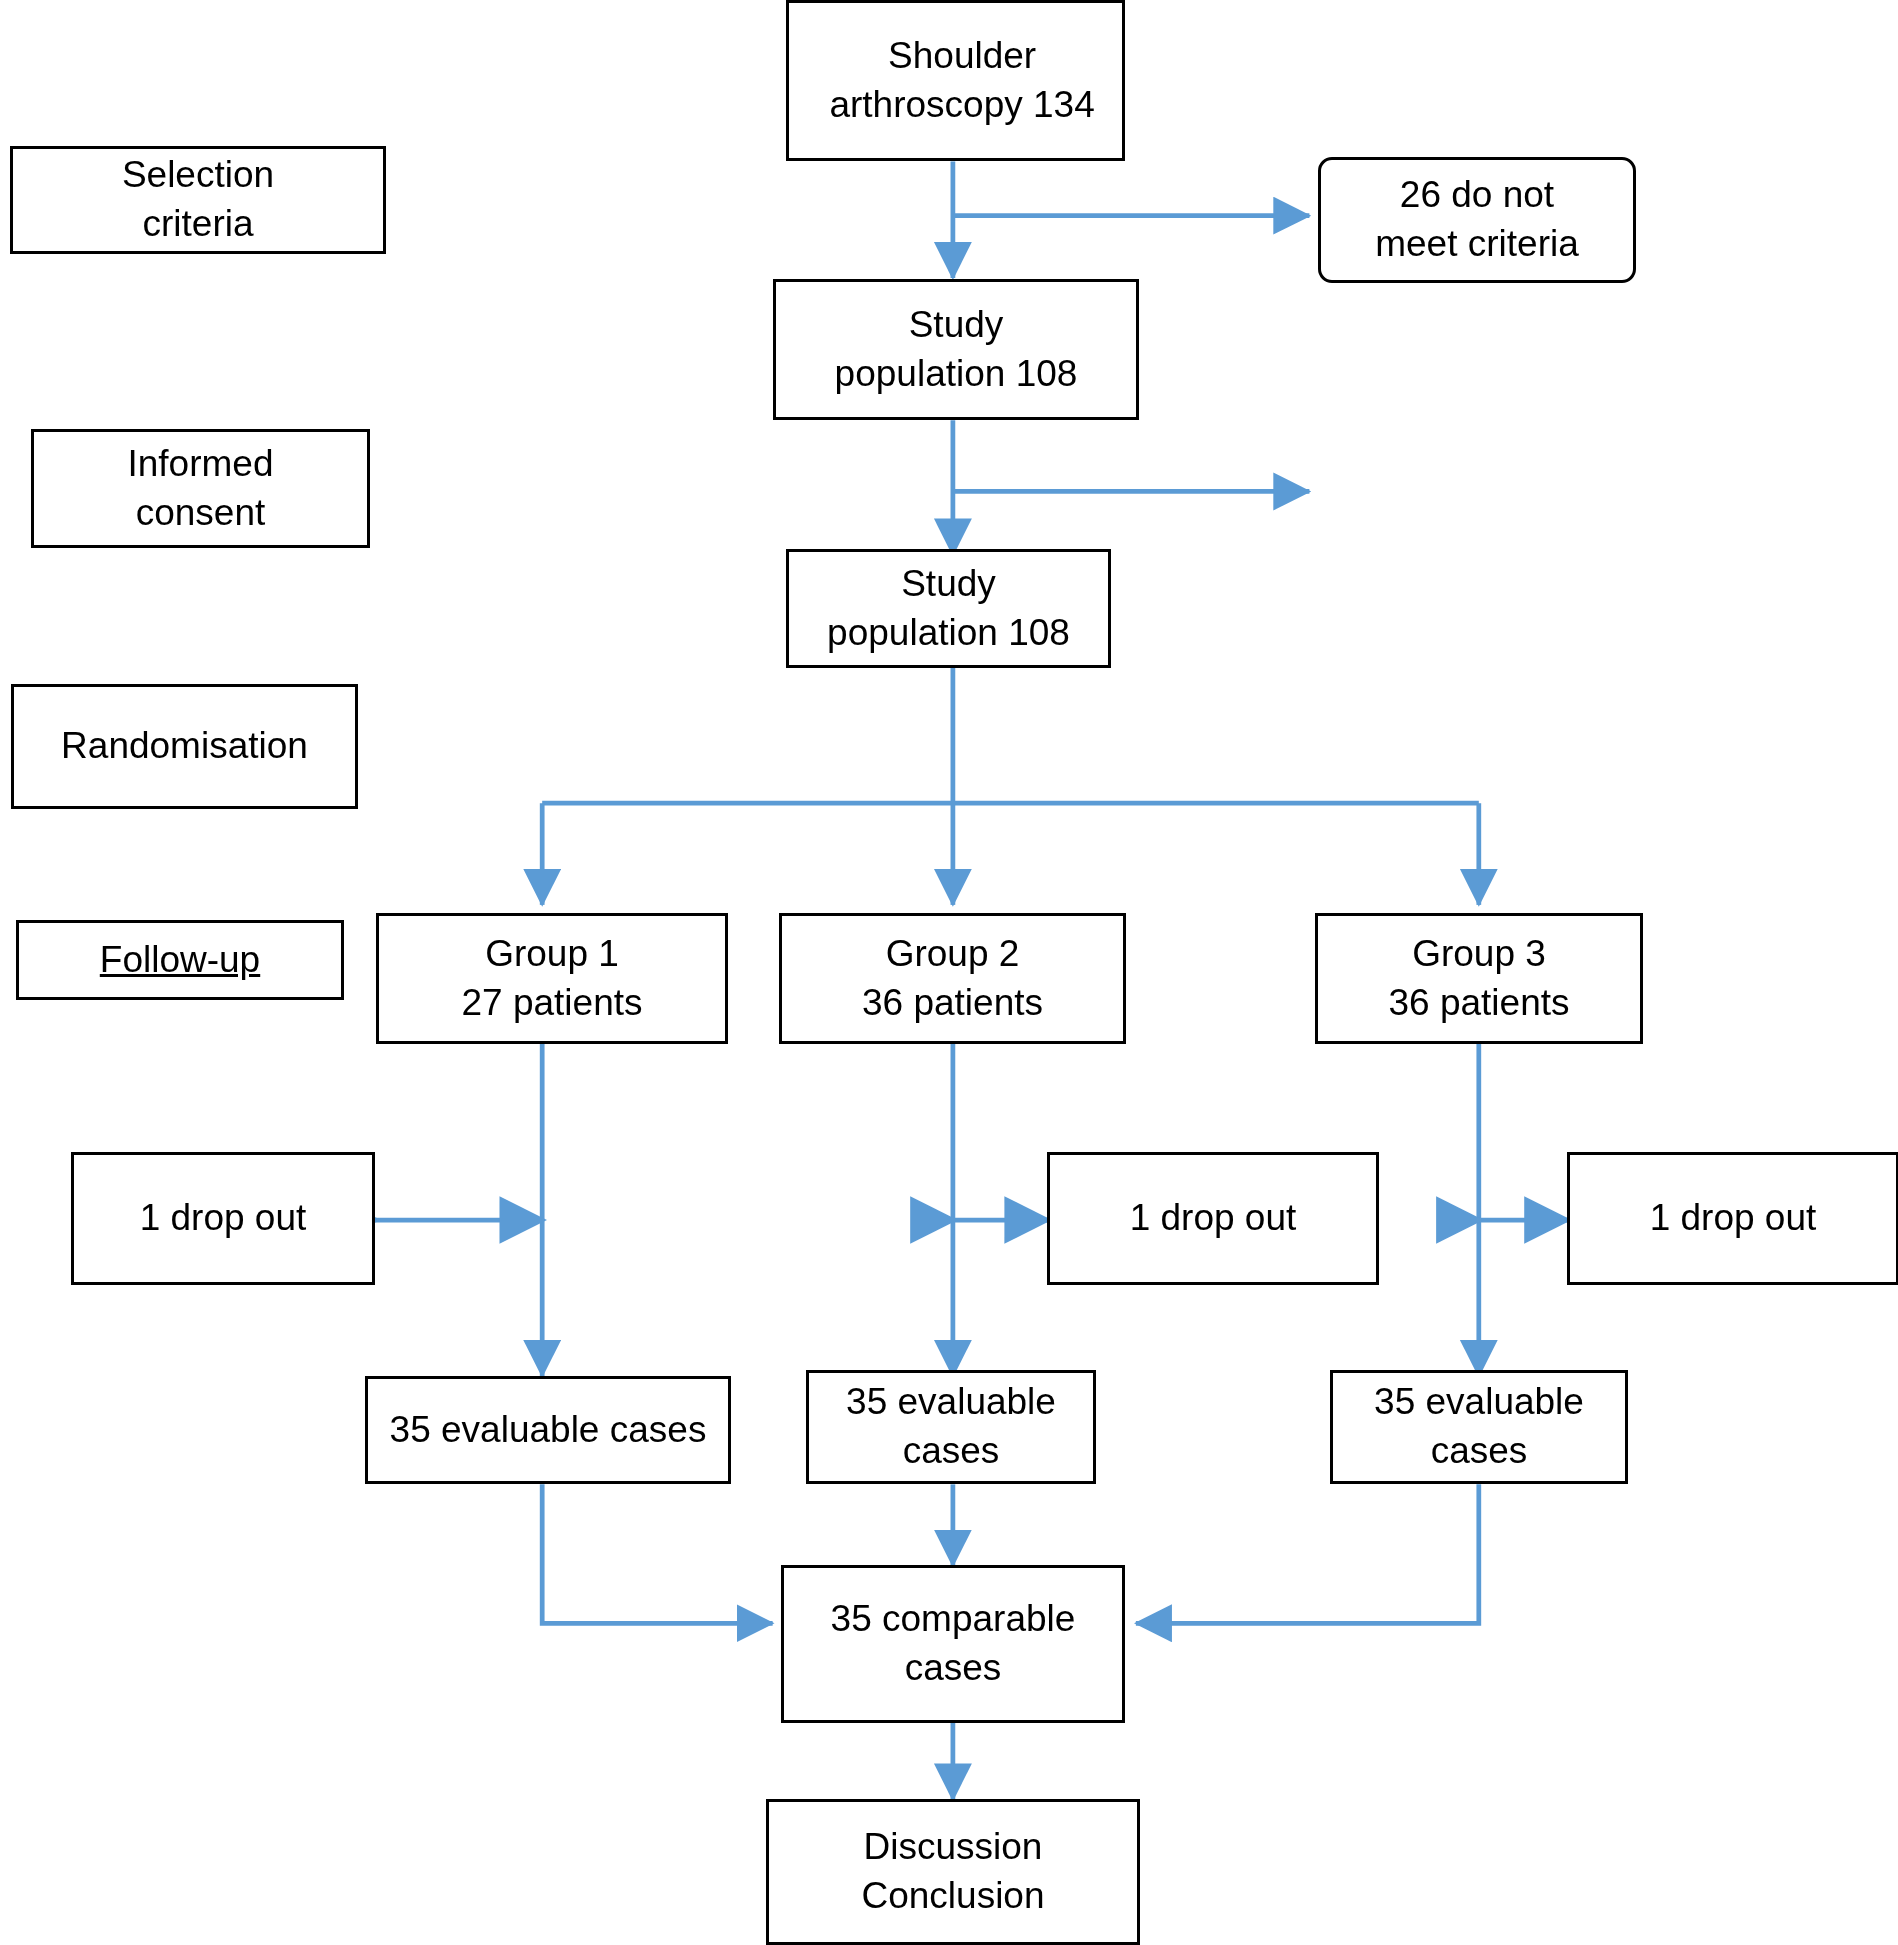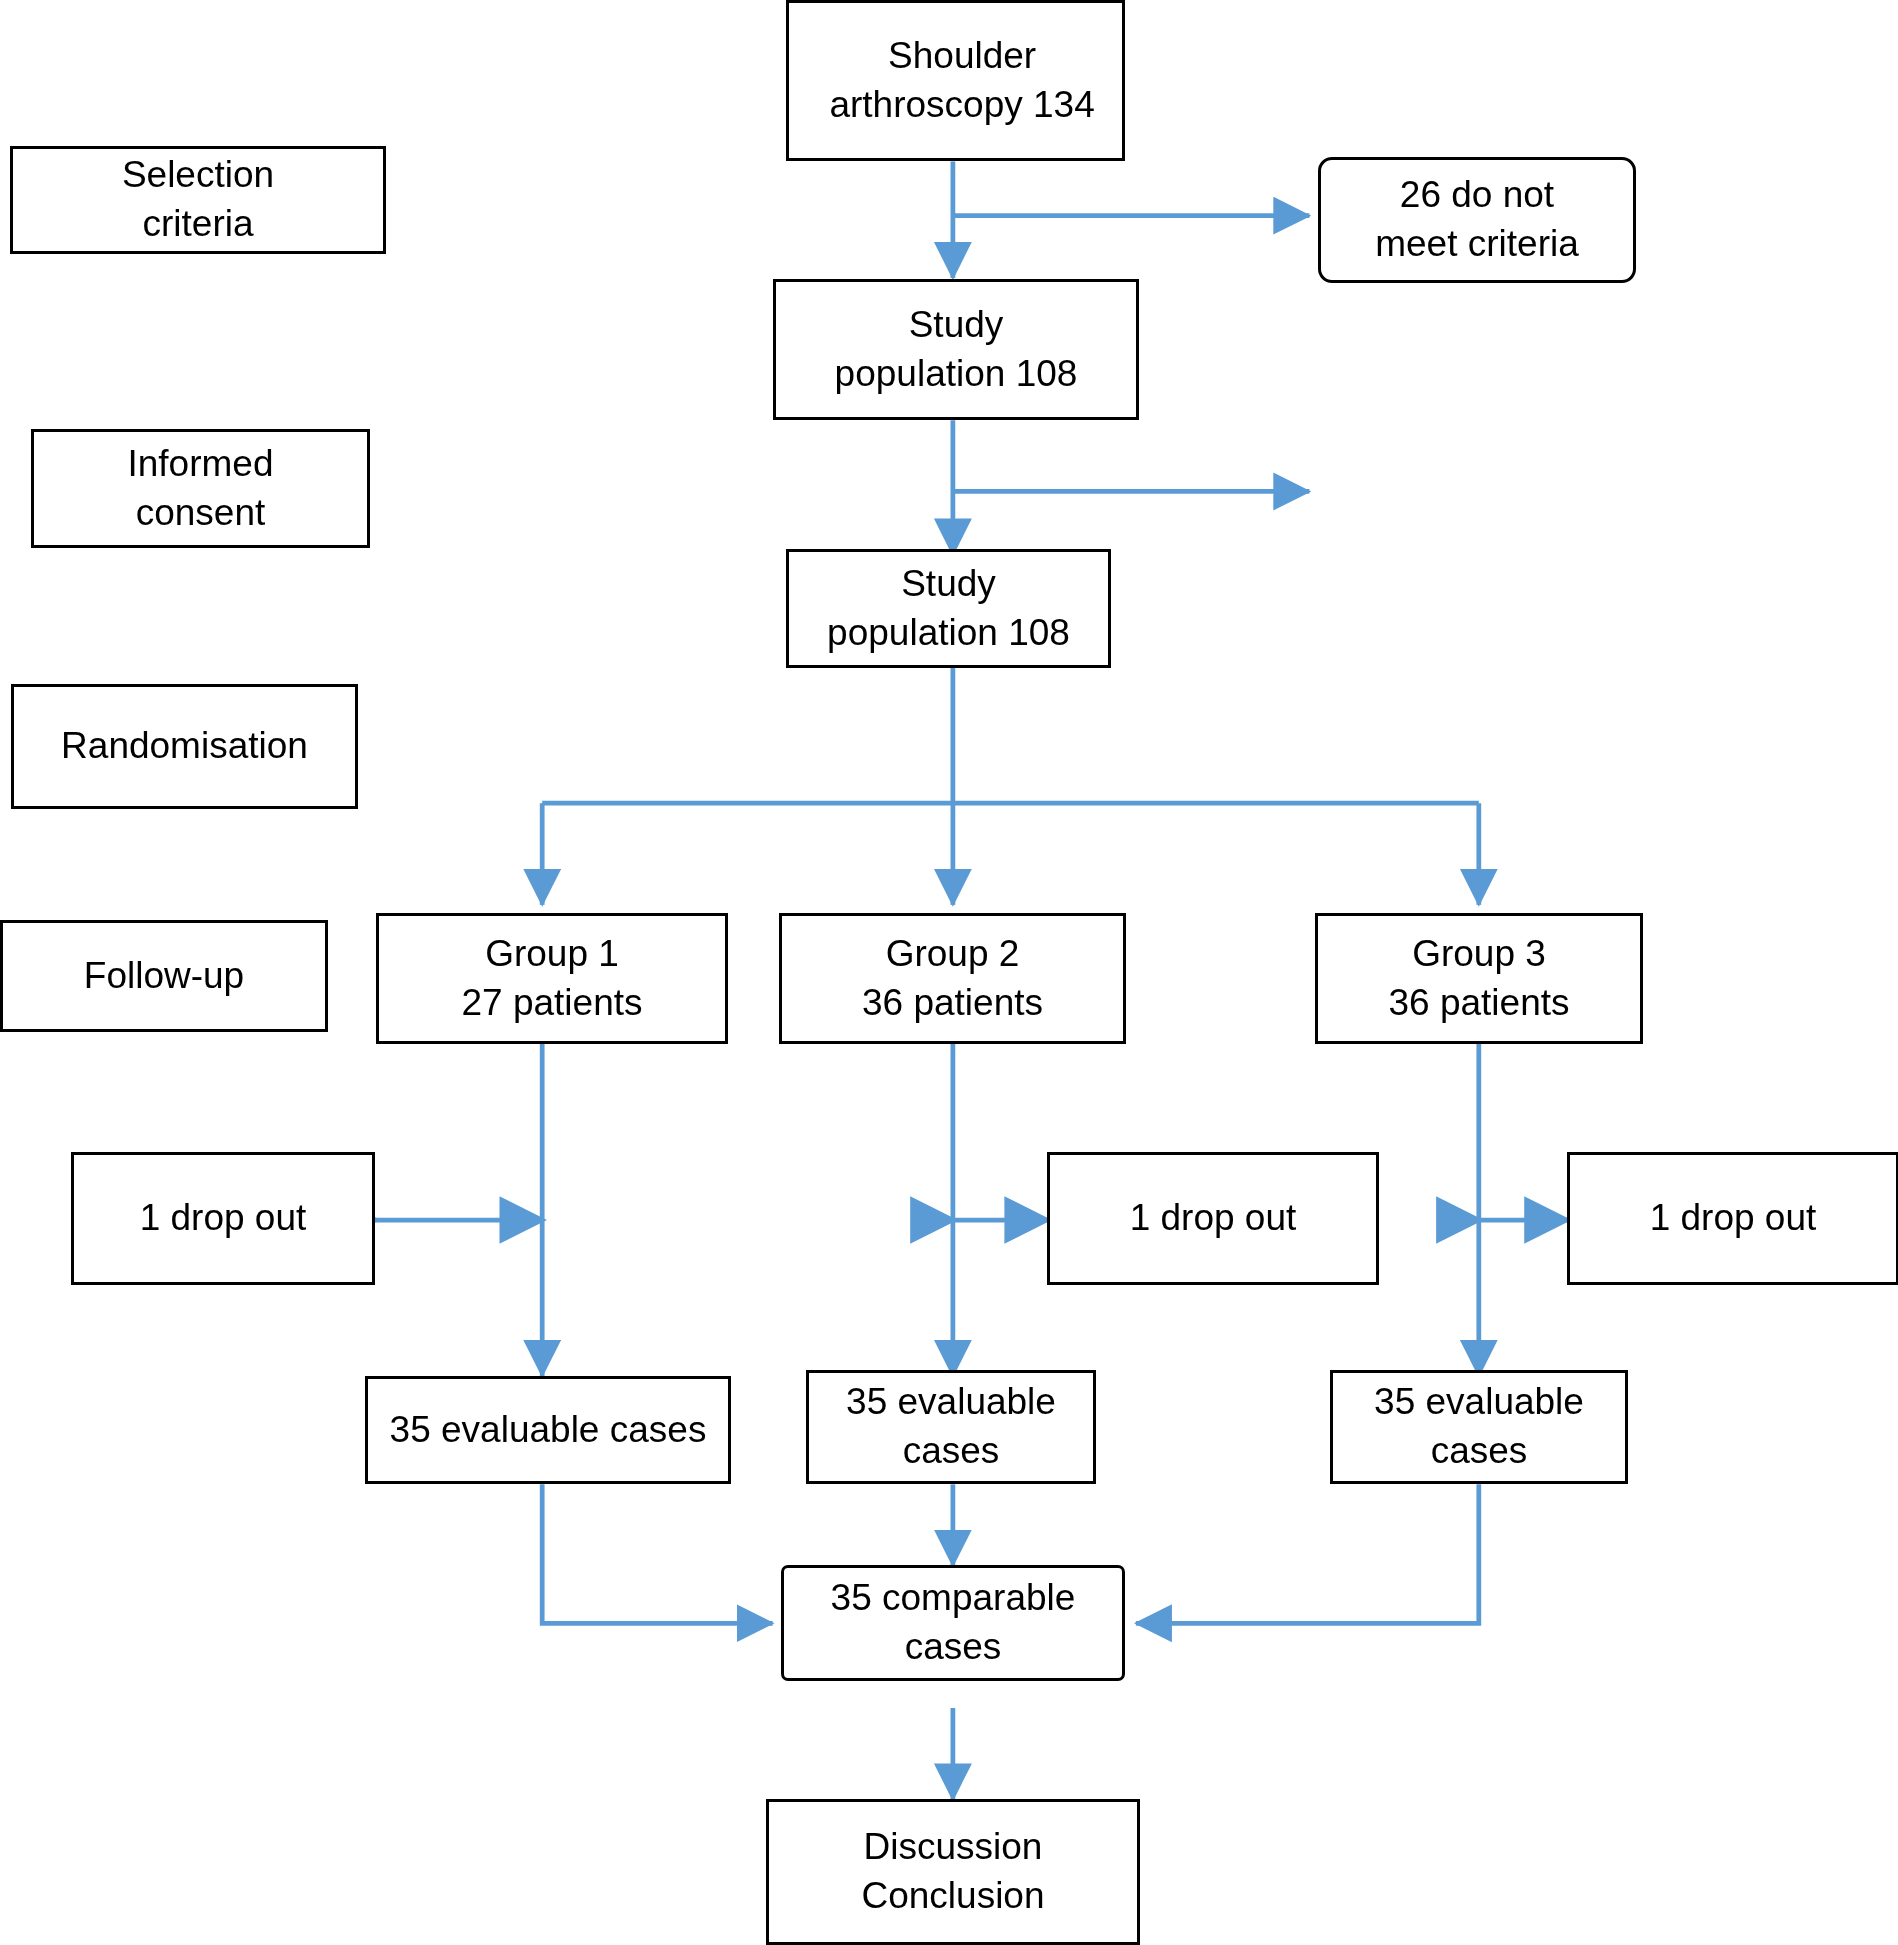--- a/index.html
+++ b/index.html
@@ -96,21 +96,21 @@
   </svg>
 
   <div class="node" style="left:10px; top:146px; width:376px; height:108px;">Selection
 criteria</div>
 
   <div class="node" style="left:31px; top:429px; width:339px; height:119px;">Informed
 consent</div>
 
   <div class="node" style="left:11px; top:684px; width:347px; height:125px;">Randomisation</div>
 
-  <div class="node" style="left:0px; top:920px; width:328px; height:112px;">Follow-up</div>
+  <div class="node" style="left:16px; top:920px; width:328px; height:80px;text-decoration:underline;">Follow-up</div>
 
   <div class="node" style="left:786px; top:0px; width:339px; height:161px;padding-left:20px;">Shoulder
 arthroscopy 134</div>
 
   <div class="node" style="left:1318px; top:157px; width:318px; height:126px;border-radius:14px;">26 do not
 meet criteria</div>
 
   <div class="node" style="left:773px; top:279px; width:366px; height:141px;">Study
 population 108</div>
 
@@ -134,20 +134,20 @@
   <div class="node" style="left:1567px; top:1152px; width:332px; height:133px;">1 drop out</div>
 
   <div class="node" style="left:365px; top:1376px; width:366px; height:108px;">35 evaluable cases</div>
 
   <div class="node" style="left:806px; top:1370px; width:290px; height:114px;">35 evaluable
 cases</div>
 
   <div class="node" style="left:1330px; top:1370px; width:298px; height:114px;">35 evaluable
 cases</div>
 
-  <div class="node" style="left:781px; top:1565px; width:344px; height:116px;border-radius:7px;">35 comparable
+  <div class="node" style="left:781px; top:1565px; width:344px; height:158px;">35 comparable
 cases</div>
 
   <div class="node" style="left:766px; top:1799px; width:374px; height:146px;">Discussion
 Conclusion</div>
 
 </div>
 
 
 </body></html>

